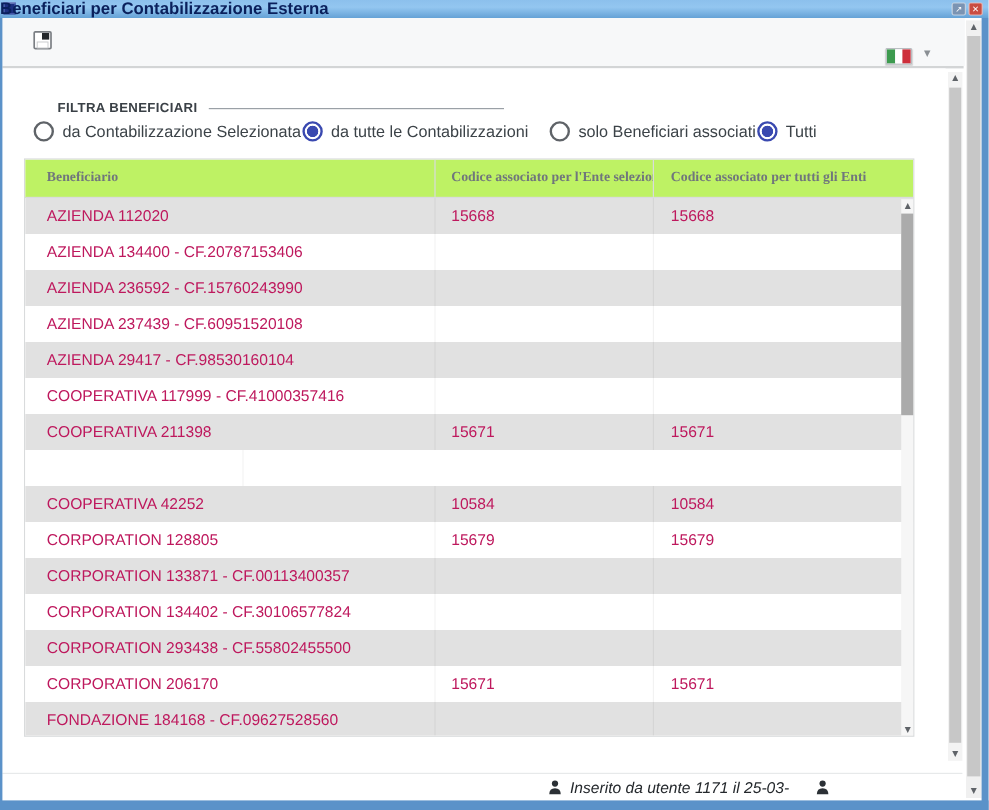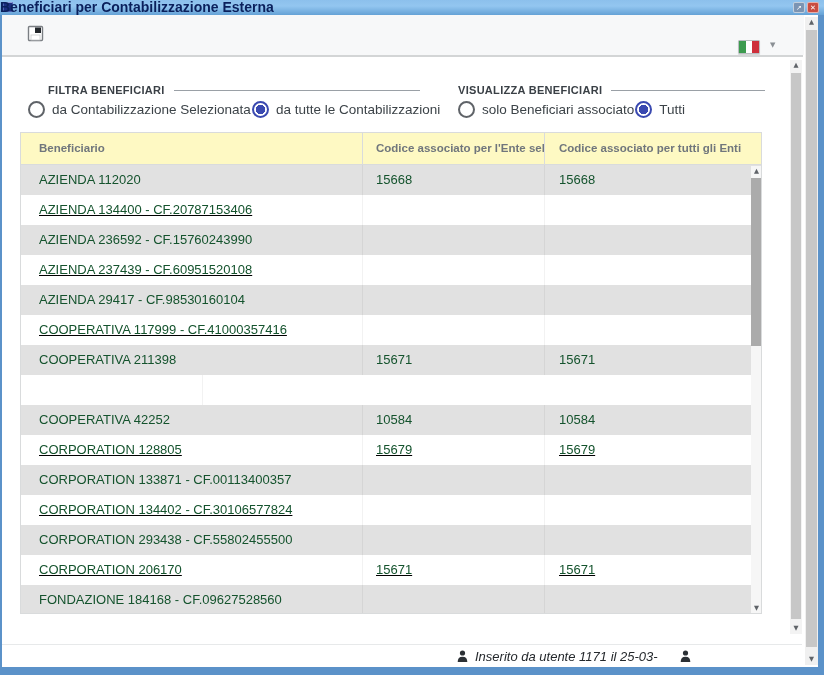--- a/index.html
+++ b/index.html
@@ -46,27 +46,27 @@
 
   .radio-row { position:absolute; top:99px; height:20px; display:flex; align-items:center; }
   .rr-left { left:28px; } .rr-right { left:458px; }
   .radio { width:17px; height:17px; border-radius:50%; border:2px solid #5f6368; background:#fff; flex:0 0 auto; }
   .radio.checked { border-color:#3a49b0; background:radial-gradient(circle,#3a49b0 0 4.5px,#ffffff 5px); }
   .radio-label { font-size:13.5px; color:#3c4348; margin:0 1px 0 7px; white-space:nowrap; }
 
   
   .table { position:absolute; left:20px; top:132px; width:742px; height:482px;
            border:1px solid #d9dbdc; background:#fff; overflow:hidden; }
-  .thead { display:flex; height:32px; border-bottom:1px solid #d9dbdc; background:#fef9c3; }
+  .thead { display:flex; height:32px; border-bottom:1px solid #d9dbdc; background:#bef264;font-family:Liberation Serif, serif; }
   .th { font-size:11.5px; font-weight:bold; color:#70767c; line-height:31px; white-space:nowrap;
         overflow:hidden; border-right:1px solid #d9dbdc; }
   .trow { display:flex; height:30px; }
   .trow.gray { background:#e1e1e1; }
-  .trow.white { background:#ffffff;text-decoration:underline; }
-  .tcell { font-size:13px; color:#14532d; line-height:30px; white-space:nowrap; overflow:hidden;
+  .trow.white { background:#ffffff; }
+  .tcell { font-size:13px; color:#be185d; line-height:30px; white-space:nowrap; overflow:hidden;
            border-right:1px solid rgba(0,0,0,.05); }
   .c0 { width:342px; padding-left:18px; }
   .c1 { width:182px; padding-left:13px; }
   .c2 { flex:1; padding-left:14px; border-right:none !important; }
 
   
   .sb { position:absolute; background:#f3f3f3; }
   .sb .arrow { position:absolute; left:0; width:100%; height:11px; text-align:center;
                font-family:"DejaVu Sans", sans-serif; font-size:6.5px; line-height:11px; color:#5f6368; }
   .sb .thumb { position:absolute; left:1px; right:1px; background:#c7c7c7; }
@@ -112,34 +112,30 @@
     <div class="lang-underline"></div>
   </div>
   <div class="toolbar-sep"></div>
 
   <div class="content"></div>
 
   <div class="section-title st-filtra">
     <span class="txt">FILTRA BENEFICIARI</span>
     <span class="rule"></span>
   </div>
-  <div class="section-title st-visualizza">
-    <span class="txt">VISUALIZZA BENEFICIARI</span>
-    <span class="rule"></span>
-  </div>
 
   <div class="radio-row rr-left">
     <span class="radio"></span>
     <span class="radio-label">da Contabilizzazione Selezionata</span>
     <span class="radio checked"></span>
     <span class="radio-label">da tutte le Contabilizzazioni</span>
   </div>
   <div class="radio-row rr-right">
     <span class="radio"></span>
-    <span class="radio-label">solo Beneficiari associato</span>
+    <span class="radio-label">solo Beneficiari associati</span>
     <span class="radio checked"></span>
     <span class="radio-label">Tutti</span>
   </div>
 
   <div class="table">
     <div class="thead">
       <div class="th c0">Beneficiario</div>
       <div class="th c1">Codice associato per l'Ente selezionato</div>
       <div class="th c2">Codice associato per tutti gli Enti</div>
     </div>

